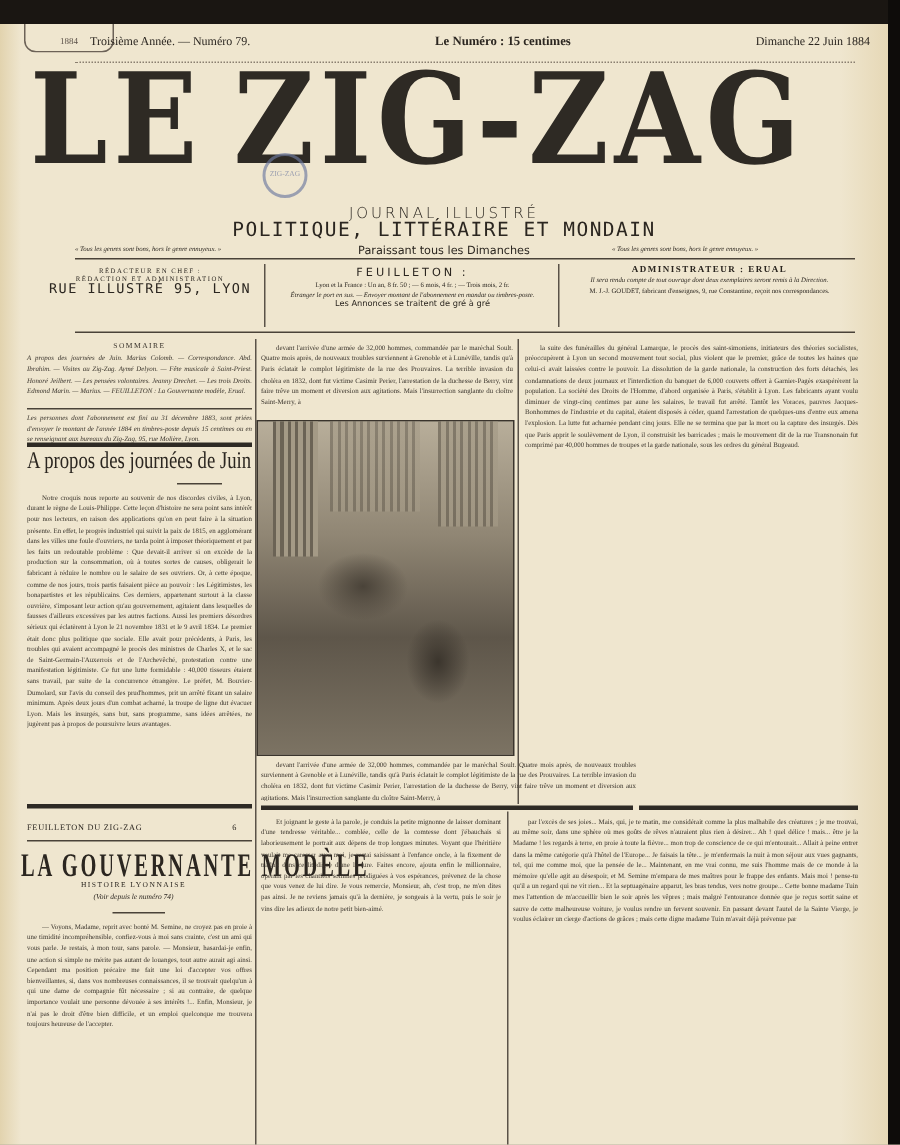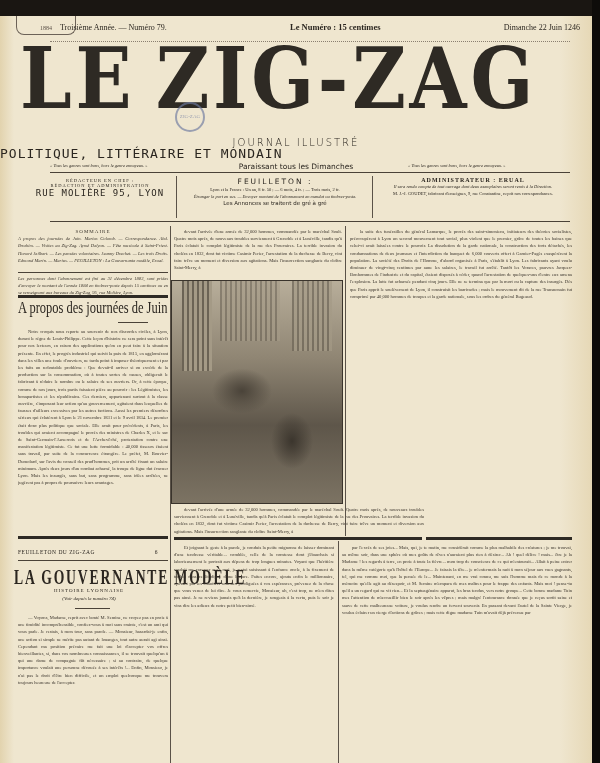--- a/index.html
+++ b/index.html
@@ -9,21 +9,21 @@
   .stamp-top{position:absolute;left:16px;top:0;width:58px;height:18px;border:1px solid #6c6257;border-top:none;border-radius:0 0 8px 8px;font-size:6px;text-align:center;line-height:8px;color:#5c5249;}
   .topbar{position:absolute;left:60px;top:4px;width:520px;height:14px;font-size:8px;display:flex;justify-content:space-between;align-items:center;}
   .topbar .price{font-family:Liberation Serif, serif;font-weight:bold;font-size:8.5px;}
   .rule{position:absolute;height:0;border-top:1px solid #4a4238;}
   .dotted{position:absolute;border-top:1px dotted #8a7f70;}
   .mast{position:absolute;left:20px;top:38px;width:560px;height:72px;display:flex;justify-content:space-between;align-items:flex-end;
         font-family:"DejaVu Serif",serif;font-size:80px;font-weight:bold;color:#2e2a24;letter-spacing:2px;transform:scaleX(0.92);transform-origin:left;}
   .mast span{display:inline-block;transform:scaleY(1.05);}
   .seal{position:absolute;left:175px;top:86px;width:26px;height:26px;border-radius:50%;border:2px solid #6e7aa0;opacity:.65;font-size:5px;color:#6e7aa0;text-align:center;line-height:26px;}
   .sub1{position:absolute;left:0;width:592px;top:121px;text-align:center;font-family:"DejaVu Sans",sans-serif;font-size:10px;letter-spacing:2px;font-weight:200;}
-  .sub2{position:absolute;left:0;width:592px;top:130px;text-align:left;font-family:"DejaVu Sans Mono",monospace;font-size:13px;letter-spacing:1px;}
+  .sub2{position:absolute;left:0;width:592px;top:130px;text-align:center;font-family:"DejaVu Sans Mono",monospace;font-size:13px;letter-spacing:1px;}
   .sub3{position:absolute;left:0;width:592px;top:146px;text-align:center;font-family:"DejaVu Sans",sans-serif;font-size:7.5px;}
   .motto{position:absolute;top:147px;font-size:4.5px;font-style:italic;}
   .hbox{position:absolute;top:158px;height:45px;text-align:center;}
   .hbox .small{font-size:4.5px;letter-spacing:1px;}
   .hbox .big{font-family:"DejaVu Sans",sans-serif;font-size:13px;letter-spacing:2px;font-weight:200;}
   .hbox .addr{font-family:"DejaVu Sans Mono",monospace;font-size:9px;letter-spacing:1px;}
   .abo-title{font-family:"DejaVu Sans",sans-serif;font-size:7.5px;letter-spacing:2px;}
   .tiny{font-size:4.5px;line-height:7px;}
   .tinyi{font-size:4.5px;line-height:7px;font-style:italic;}
   .col{position:absolute;font-size:4.6px;line-height:7.2px;text-align:justify;color:#3a342c;}
@@ -46,21 +46,21 @@
 </style>
 </head>
 <body>
 
 <div class="page">
 
   <div class="stamp-top"><br><span>1884</span></div>
   <div class="topbar">
     <span>Troisième Année. — Numéro 79.</span>
     <span class="price">Le Numéro : 15 centimes</span>
-    <span>Dimanche 22 Juin 1246</span>
+    <span>Dimanche 22 Juin 1884</span>
   </div>
   <div class="dotted" style="left:50px;top:25px;width:520px;"></div>
 
   <div class="mast">
     <span>L</span>
     <span>E</span>
     <span style="width:20px"></span>
     <span>Z</span>
     <span>I</span>
     <span>G</span>
@@ -74,21 +74,21 @@
   <div class="sub1">JOURNAL ILLUSTRÉ</div>
   <div class="sub2">POLITIQUE, LITTÉRAIRE ET MONDAIN</div>
   <div class="motto" style="left:50px;">« Tous les genres sont bons, hors le genre ennuyeux. »</div>
   <div class="sub3">Paraissant tous les Dimanches</div>
   <div class="motto" style="left:408px;">« Tous les genres sont bons, hors le genre ennuyeux. »</div>
   <div class="rule" style="left:50px;top:156px;width:520px;border-top-width:1.5px;"></div>
 
   <div class="hbox" style="left:30px;width:140px;">
     <div class="small" style="margin-top:4px">RÉDACTEUR EN CHEF :</div>
     <div class="small">RÉDACTION ET ADMINISTRATION</div>
-    <div class="addr">RUE MOLIÈRE 95, LYON</div>
+    <div class="addr">RUE ILLUSTRÉ 95, LYON</div>
   </div>
   <div class="vrule" style="left:176px;top:160px;height:42px;"></div>
   <div class="hbox" style="left:180px;width:190px;">
     <div class="abo-title" style="margin-top:3px">FEUILLETON :</div>
     <div class="tiny">Lyon et la France : Un an, 8 fr. 50 ; — 6 mois, 4 fr. ; — Trois mois, 2 fr.</div>
     <div class="tinyi">Étranger le port en sus. — Envoyer montant de l'abonnement en mandat ou timbres-poste.</div>
     <div style="font-family:'DejaVu Sans',sans-serif;font-size:5.5px;">Les Annonces se traitent de gré à gré</div>
   </div>
   <div class="vrule" style="left:372px;top:160px;height:42px;"></div>
   <div class="hbox" style="left:376px;width:194px;">

